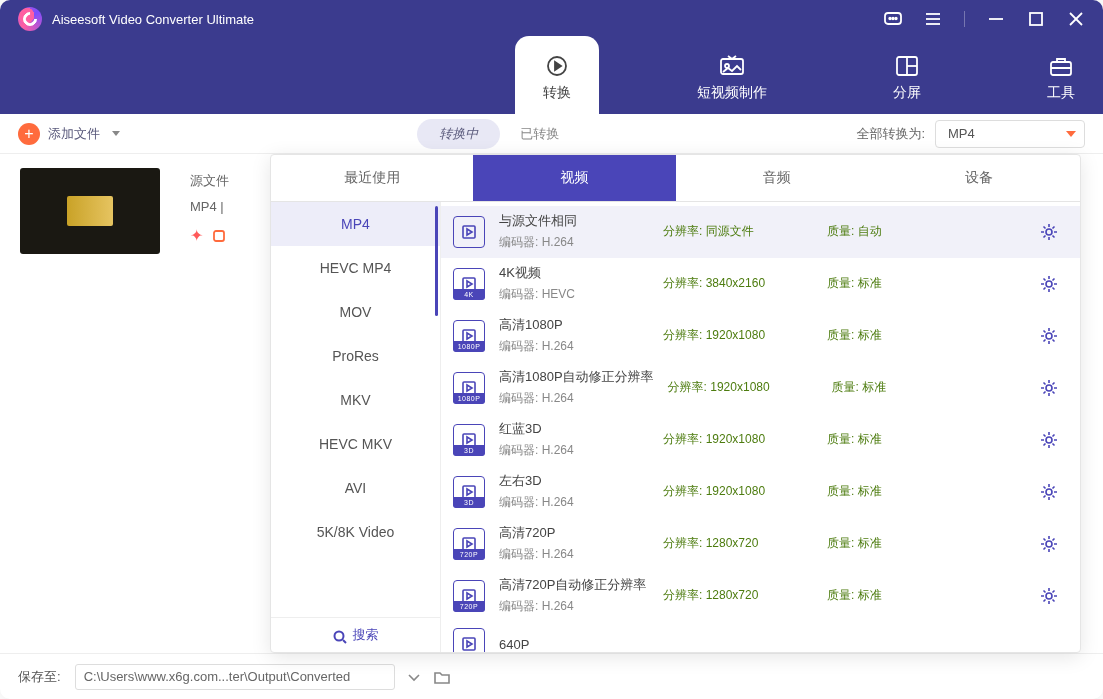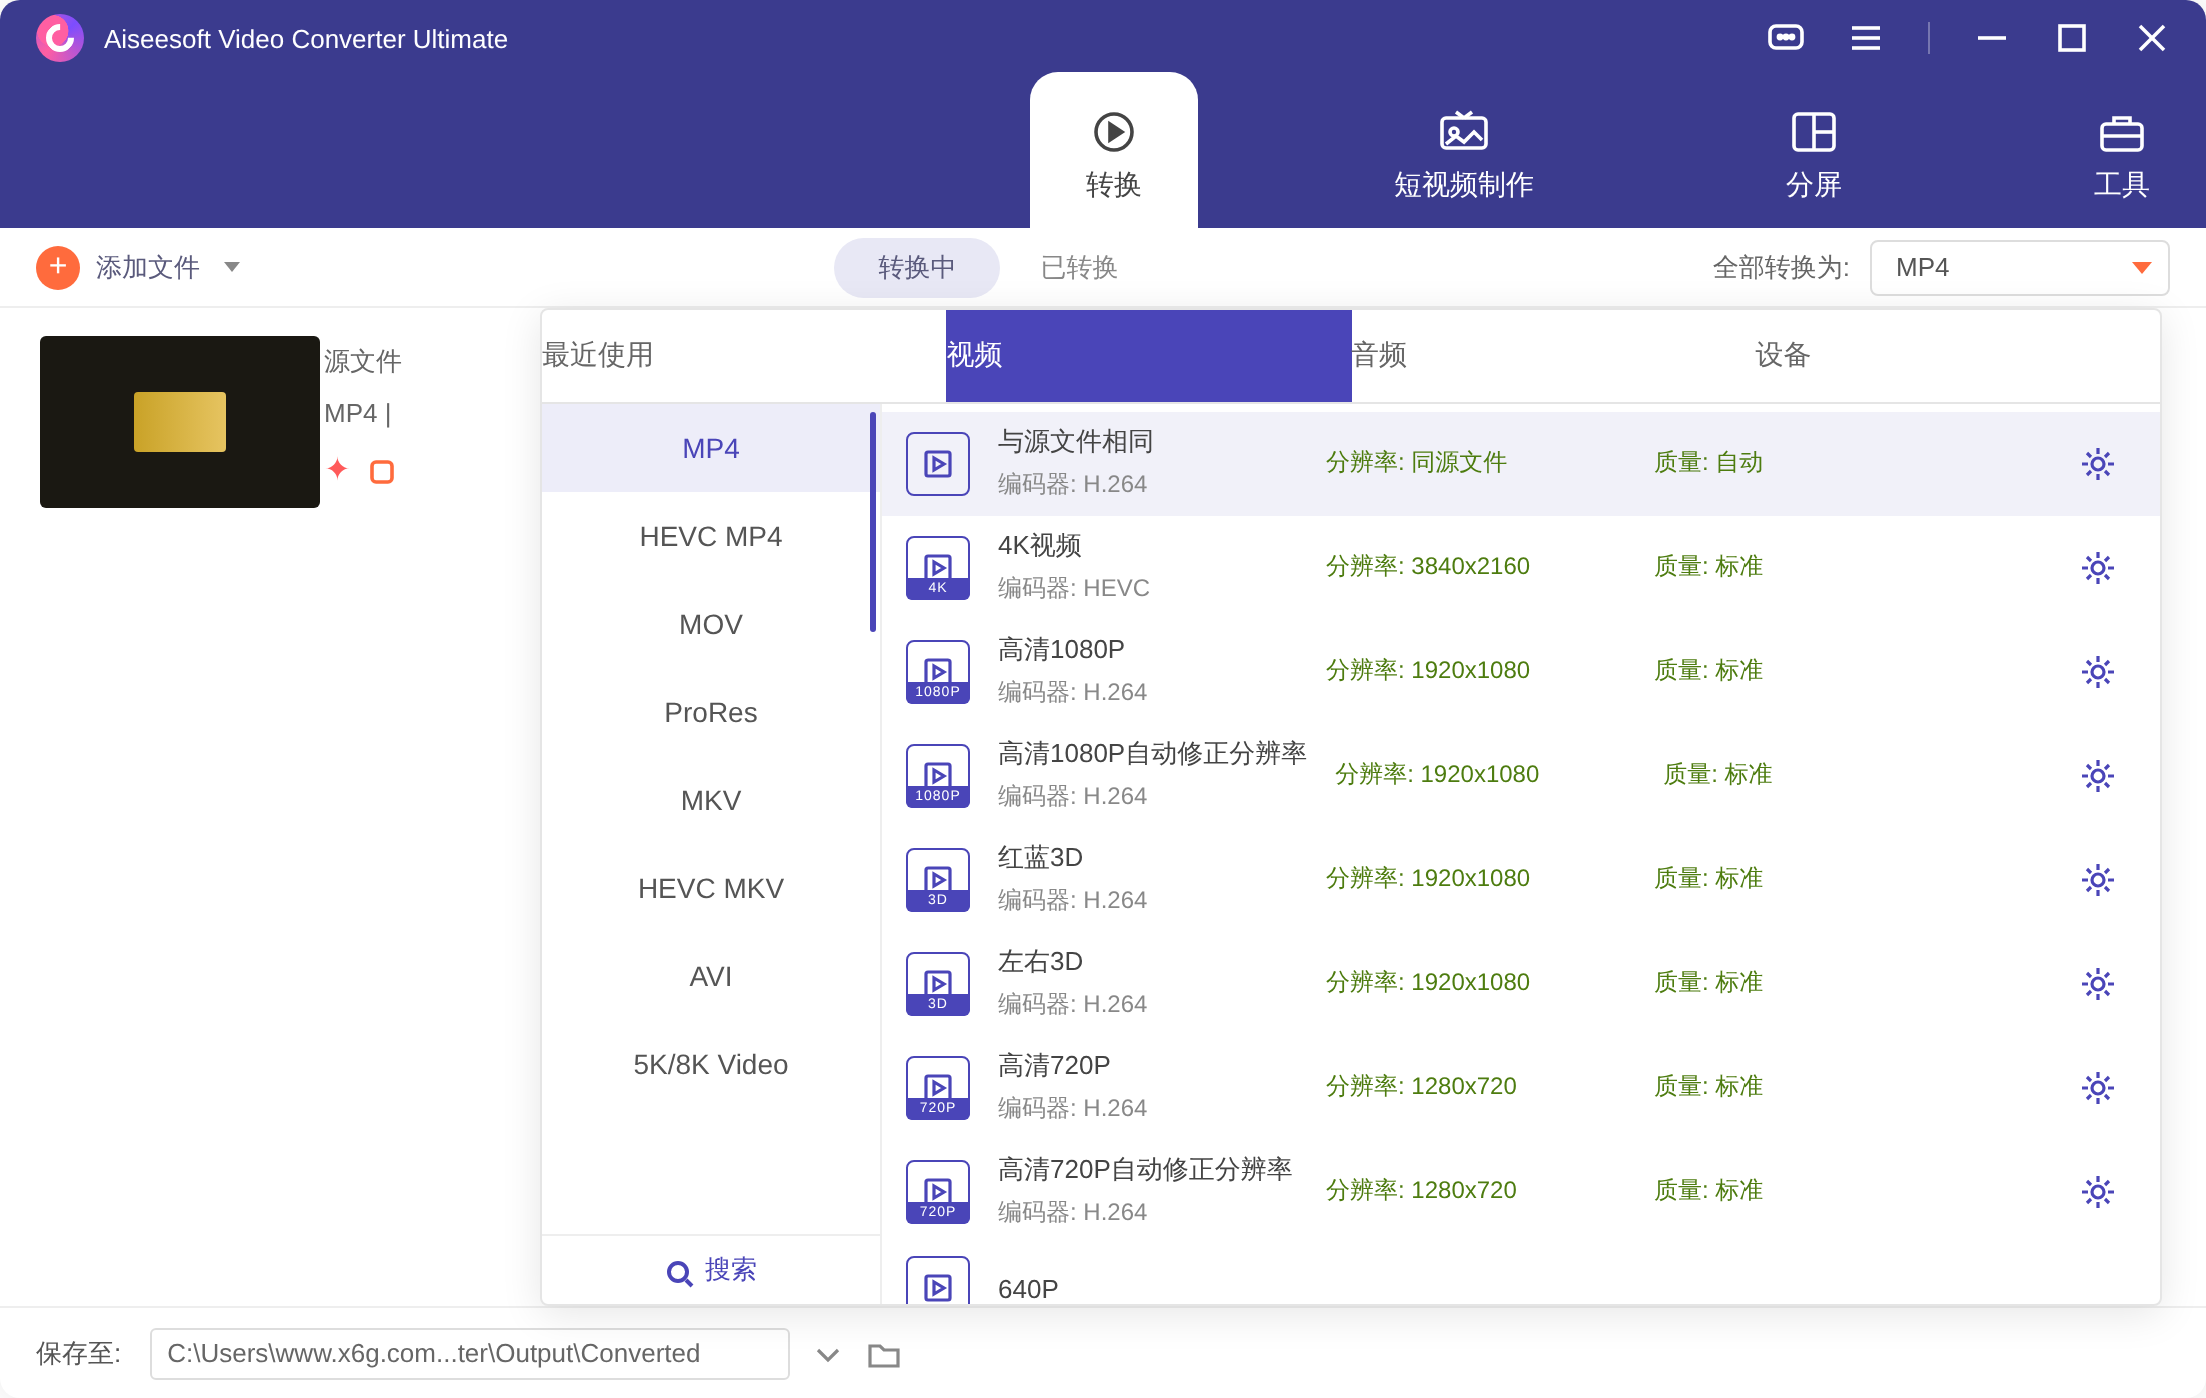--- a/index.html
+++ b/index.html
@@ -18,40 +18,40 @@
 .main-tab.active { background:#fff; color:#444; border-radius:14px 14px 0 0; }
 .main-tab svg{width:28px;height:24px;}
 .main-tab.active svg{stroke:#444;}
 .main-tab:not(.active) svg{stroke:#fff;}
 
 .toolbar { height: 40px; display:flex; align-items:center; padding: 0 18px; font-size:13px; border-bottom:1px solid #eee; }
 .add-btn { display:flex; align-items:center; gap:8px; cursor:pointer; color:#5a5a7c; }
 .plus-icon{width:22px;height:22px;border-radius:50%;background:#FF6B3D;display:flex;align-items:center;justify-content:center;color:#fff;font-size:16px;line-height:1;}
 .chev-down{width:0;height:0;border-left:4px solid transparent;border-right:4px solid transparent;border-top:5px solid #888;margin-left:4px;}
 .center-toggle{margin-left:auto;margin-right:auto;display:flex;align-items:center;gap:20px;}
-.pill{background:#E8E8F5;padding:6px 22px;border-radius:16px;color:#5a5a7c;cursor:pointer;}
+.pill{background:#E8E8F5;padding:6px 22px;border-radius:16px;color:#5a5a7c;cursor:pointer;font-style:italic;}
 .plain-txt{color:#888;cursor:pointer;text-align:center;}
 .right-toolbar{display:flex;align-items:center;gap:10px;color:#666;}
 .format-dd{width:150px;height:28px;border:1px solid #ddd;border-radius:4px;display:flex;align-items:center;padding:0 8px 0 12px;color:#555;cursor:pointer;justify-content:space-between;}
 .dd-caret{width:0;height:0;border-left:5px solid transparent;border-right:5px solid transparent;border-top:6px solid #FF6B3D;}
 
 .content { display:flex; height: calc(100% - 114px - 40px - 46px); position:relative; }
 .file-panel { width: 270px; padding: 14px 0 14px 20px; }
-.file-card { display:flex; gap:2px; }
+.file-card { display:flex; gap:30px; }
 .thumb { width:140px; height:86px; background:#1a1812 center/cover; border-radius:3px; position:relative; display:flex;align-items:center;justify-content:center; }
 .thumb-pattern{width:46px;height:30px;background:linear-gradient(90deg,#c9a227,#e6c461);border-radius:2px;filter:blur(.3px);}
 .file-meta{font-size:13px;color:#666;line-height:2;}
 .file-meta .label{display:flex;align-items:center;gap:6px;}
 .stars{color:#FF5A5A;font-size:16px;letter-spacing:2px;}
 .wand{width:16px;height:16px;stroke:#FF6B3D;fill:none;stroke-width:1.8;}
 
 
 .popup { position:absolute; left:270px; right:22px; top:0; bottom:0; background:#fff; border:1px solid #e5e5e5; border-radius:4px; box-shadow:0 4px 20px rgba(0,0,0,.1); display:flex; flex-direction:column; }
 .popup-tabs { display:flex; border-bottom:1px solid #e5e5e5; }
-.ptab { flex:1; padding:14px 0; font-size:14px; color:#666; cursor:pointer; }
+.ptab { flex:1; text-align:center; padding:14px 0; font-size:14px; color:#666; cursor:pointer; }
 .ptab.active { background:#4A45B8; color:#fff; }
 .popup-body { flex:1; display:flex; overflow:hidden; }
 .fmt-sidebar { width:170px; border-right:1px solid #eee; display:flex; flex-direction:column; }
 .fmt-list { flex:1; overflow-y:auto; position:relative;}
 .fmt-item { padding:14px 0; text-align:center; font-size:14px; color:#555; cursor:pointer; }
 .fmt-item.selected { background:#EDEDF9; color:#4A45B8; font-weight:500; }
 .fmt-scroll-indicator{position:absolute;right:2px;top:4px;width:3px;height:110px;background:#4A45B8;border-radius:2px;}
 .search-bar { padding:8px 12px; border-top:1px solid #eee; display:flex; align-items:flex-end; justify-content:center; gap:6px; color:#4A45B8; font-size:13px; cursor:pointer; }
 .search-icon{width:14px;height:14px;stroke:#4A45B8;stroke-width:2;fill:none;}
 

